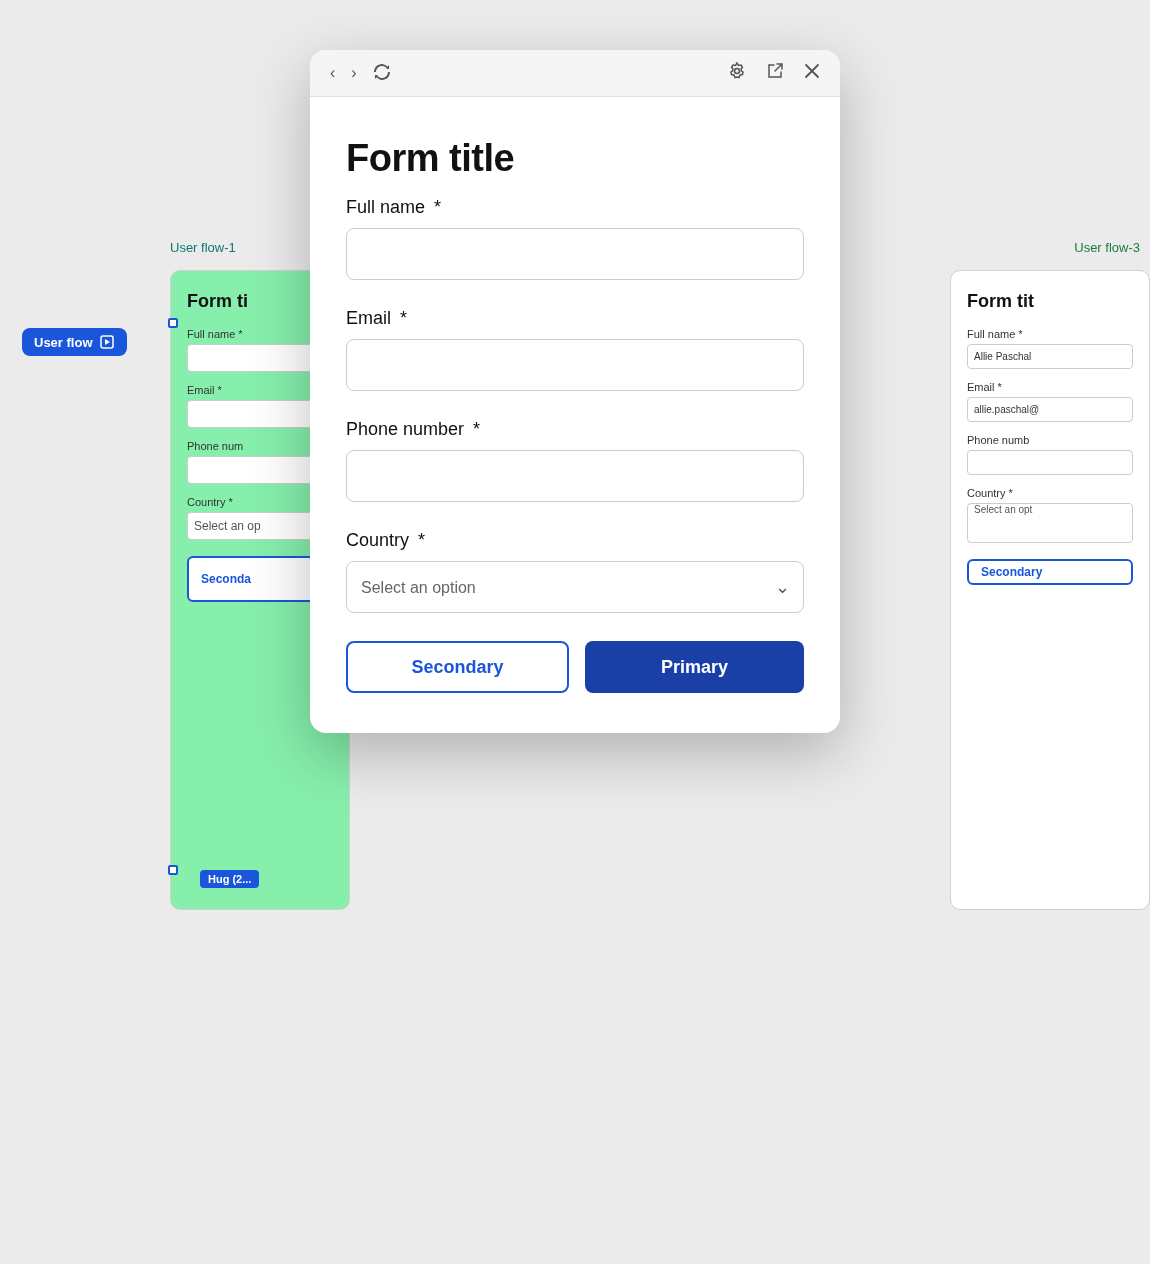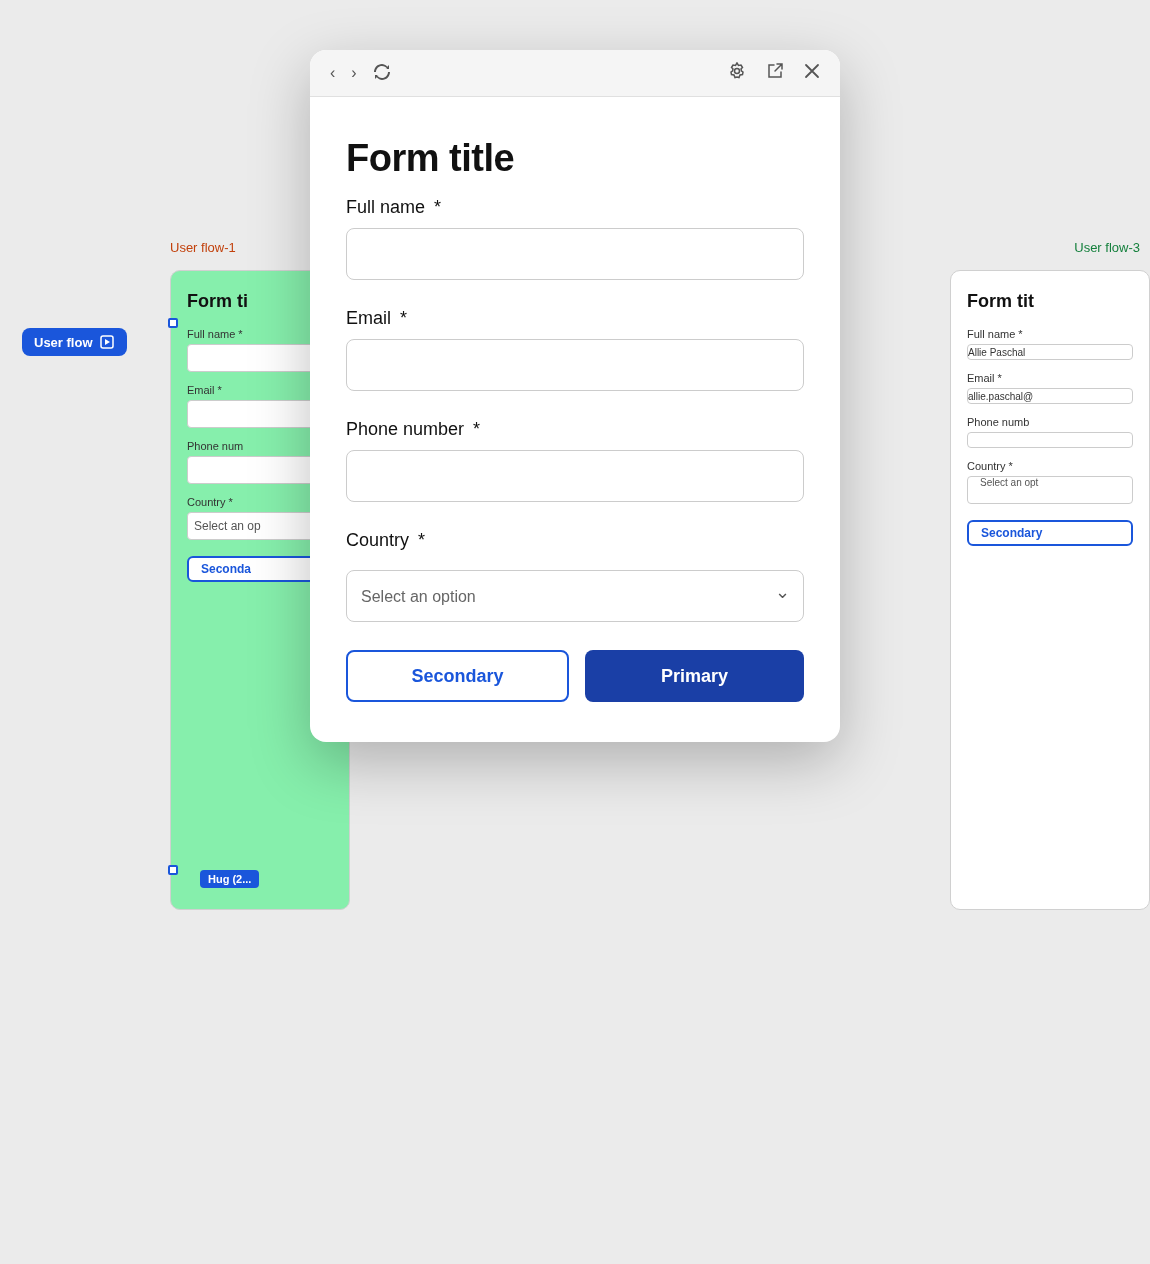--- a/index.html
+++ b/index.html
@@ -70,21 +70,21 @@
       align-items: center;
     }
 
     .bg-card-left .btn-secondary-left {
       margin-top: 16px;
       border: 2px solid #1a56db;
       border-radius: 6px;
       color: #1a56db;
       font-size: 12px;
       font-weight: 600;
-      padding: 4px 12px;
+      padding: 14px 12px;
       background: #fff;
     }
 
     
     .bg-card-right {
       position: absolute;
       right: 0px;
       top: 270px;
       width: 200px;
       height: 640px;
@@ -104,58 +104,58 @@
 
     .bg-card-right .field-label {
       font-size: 11px;
       color: #333;
       margin-bottom: 4px;
       margin-top: 12px;
     }
 
     .bg-card-right .field-input {
       width: 100%;
-      height: 16px;
+      height: 25px;
       border: 1px solid #ccc;
       border-radius: 4px;
       background: #fff;
       font-size: 10px;
-      padding: 0 0;
+      padding: 0 6px;
       color: #333;
     }
 
     .bg-card-right .field-select {
       width: 100%;
-      height: 28px;
+      height: 40px;
       border: 1px solid #ccc;
       border-radius: 4px;
       background: #fff;
       font-size: 10px;
       color: #555;
-      padding: 0 12px;
+      padding: 0 6px;
     }
 
     .bg-card-right .btn-secondary-right {
       margin-top: 16px;
       border: 2px solid #1a56db;
       border-radius: 6px;
       color: #1a56db;
       font-size: 12px;
       font-weight: 600;
       padding: 4px 12px;
       background: #fff;
     }
 
     
     .user-flow-label-left {
       position: absolute;
       left: 170px;
       top: 240px;
       font-size: 13px;
-      color: #c2410c;
+      color: #0f766e;
       font-weight: 500;
     }
 
     
     .user-flow-tag {
       position: absolute;
       left: 22px;
       top: 328px;
       background: #1a56db;
       color: #fff;
@@ -317,21 +317,20 @@
       border: 1.5px solid #ccc;
       border-radius: 8px;
       font-size: 16px;
       padding: 0 14px;
       color: #666;
       background: #fff;
       appearance: none;
       -webkit-appearance: none;
       cursor: pointer;
       outline: none;
-      margin-top: 9px;
     }
 
     .select-chevron {
       position: absolute;
       right: 14px;
       top: 50%;
       transform: translateY(-50%);
       pointer-events: none;
       font-size: 18px;
       color: #555;

